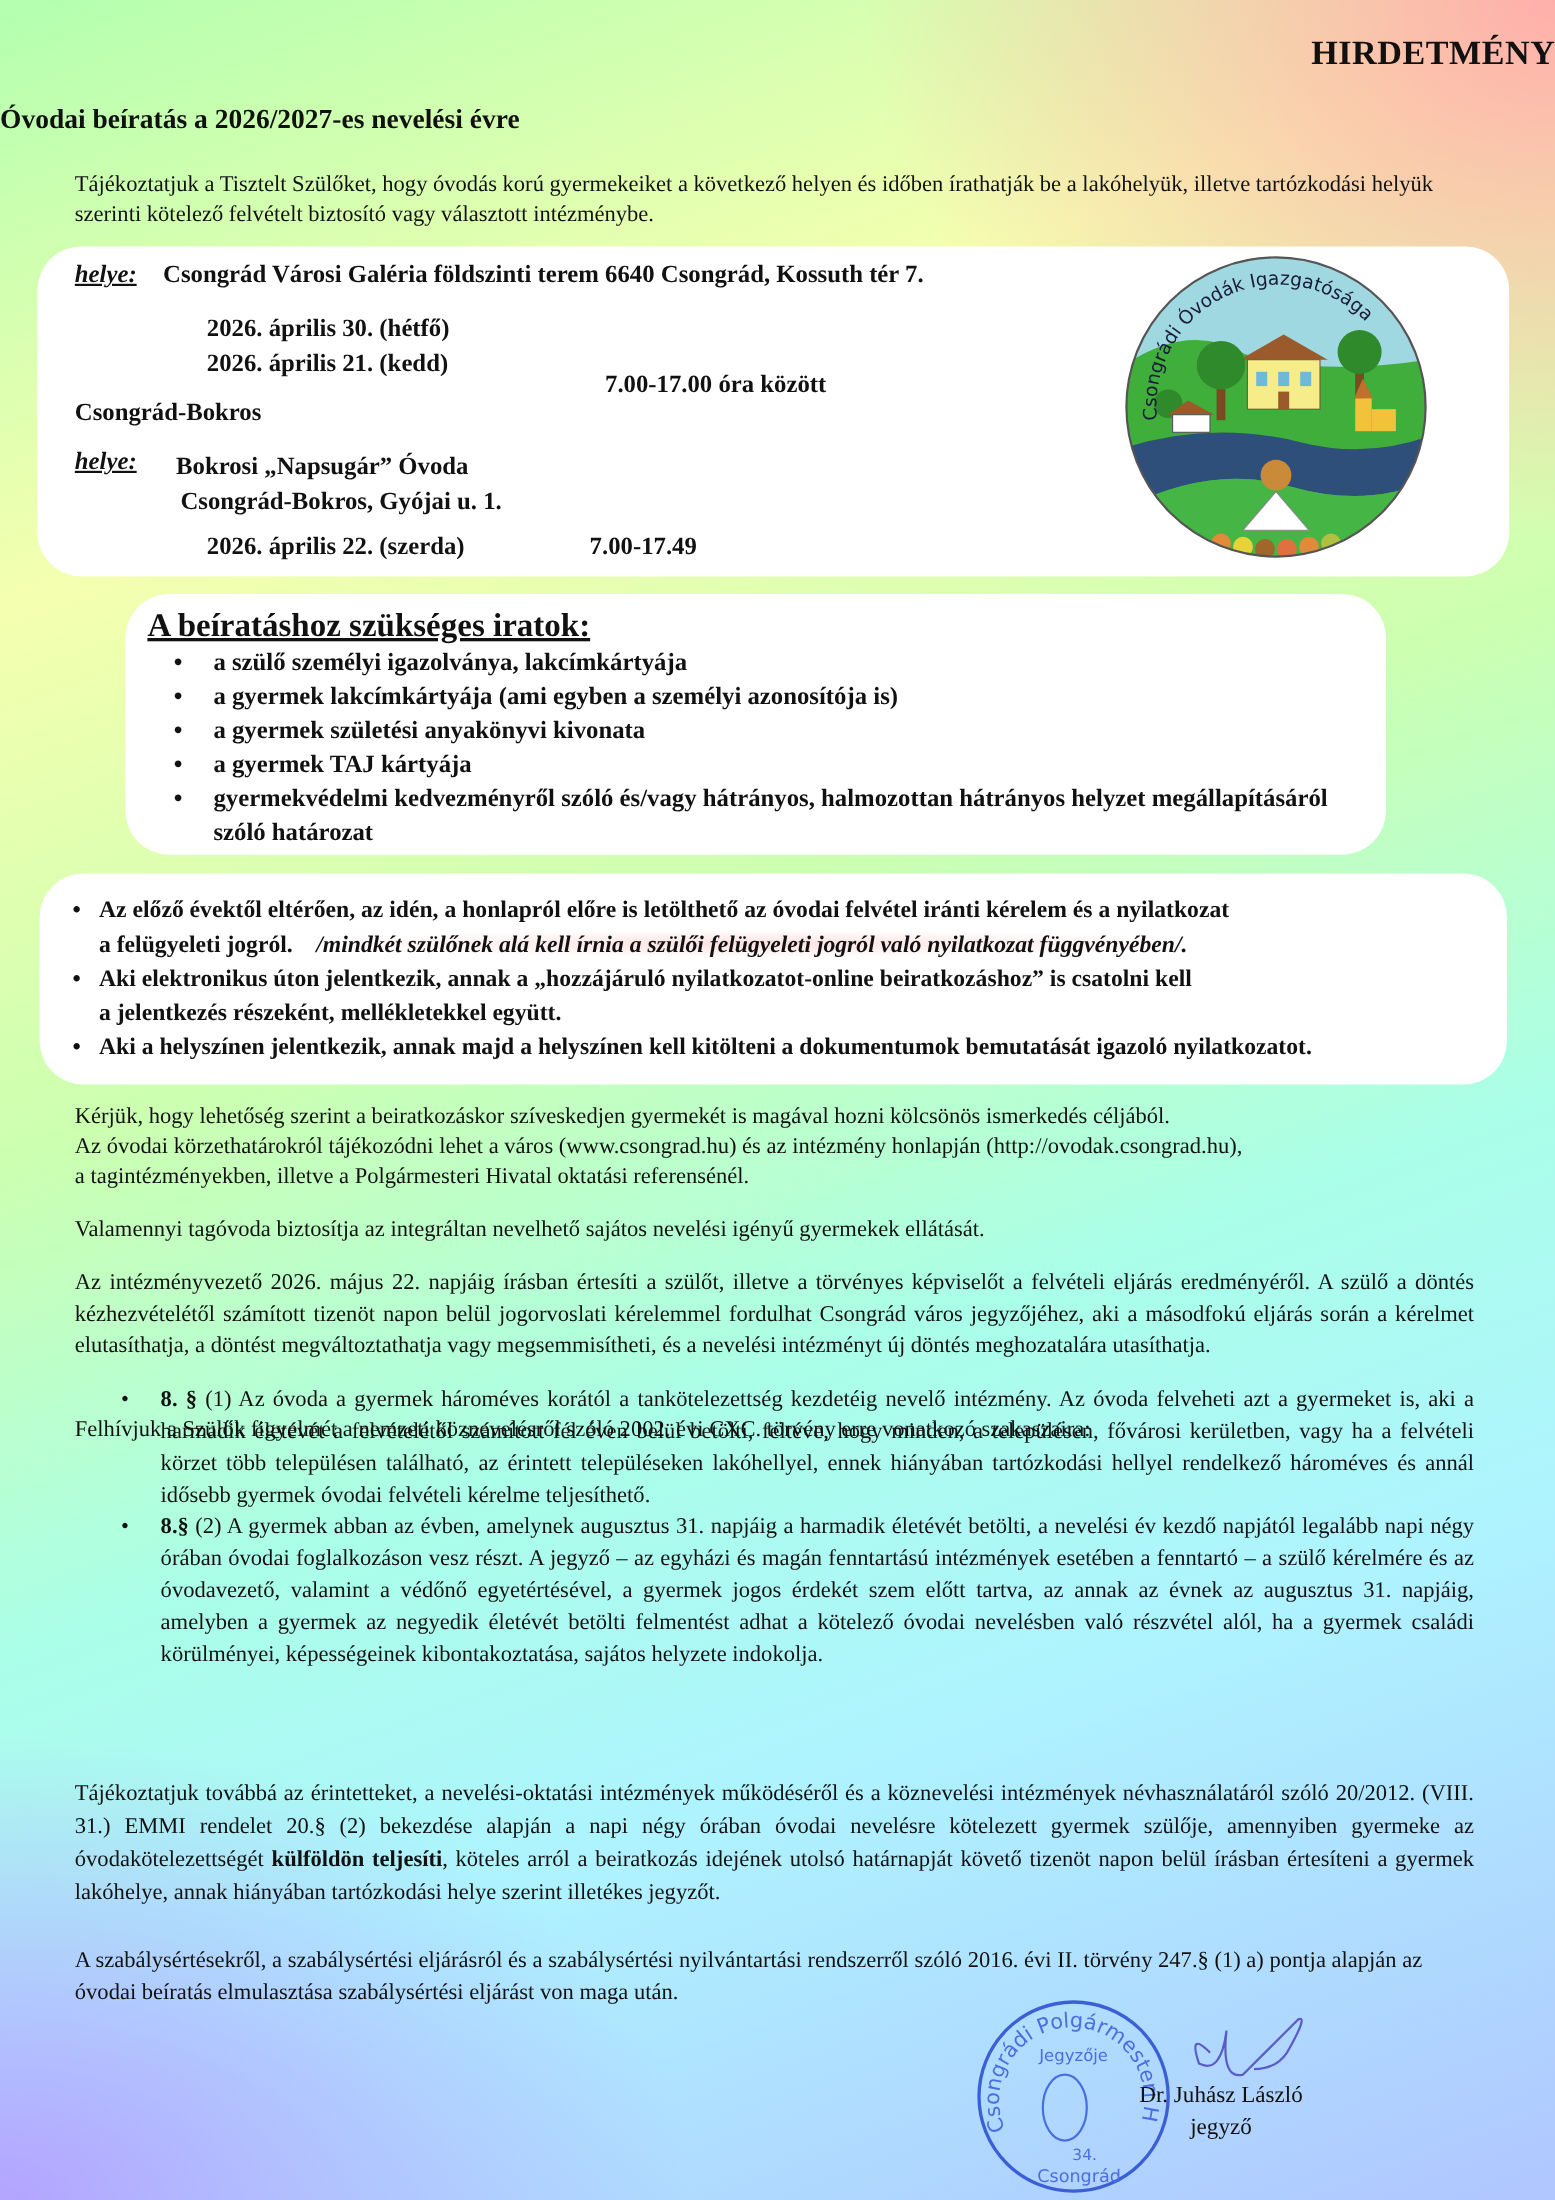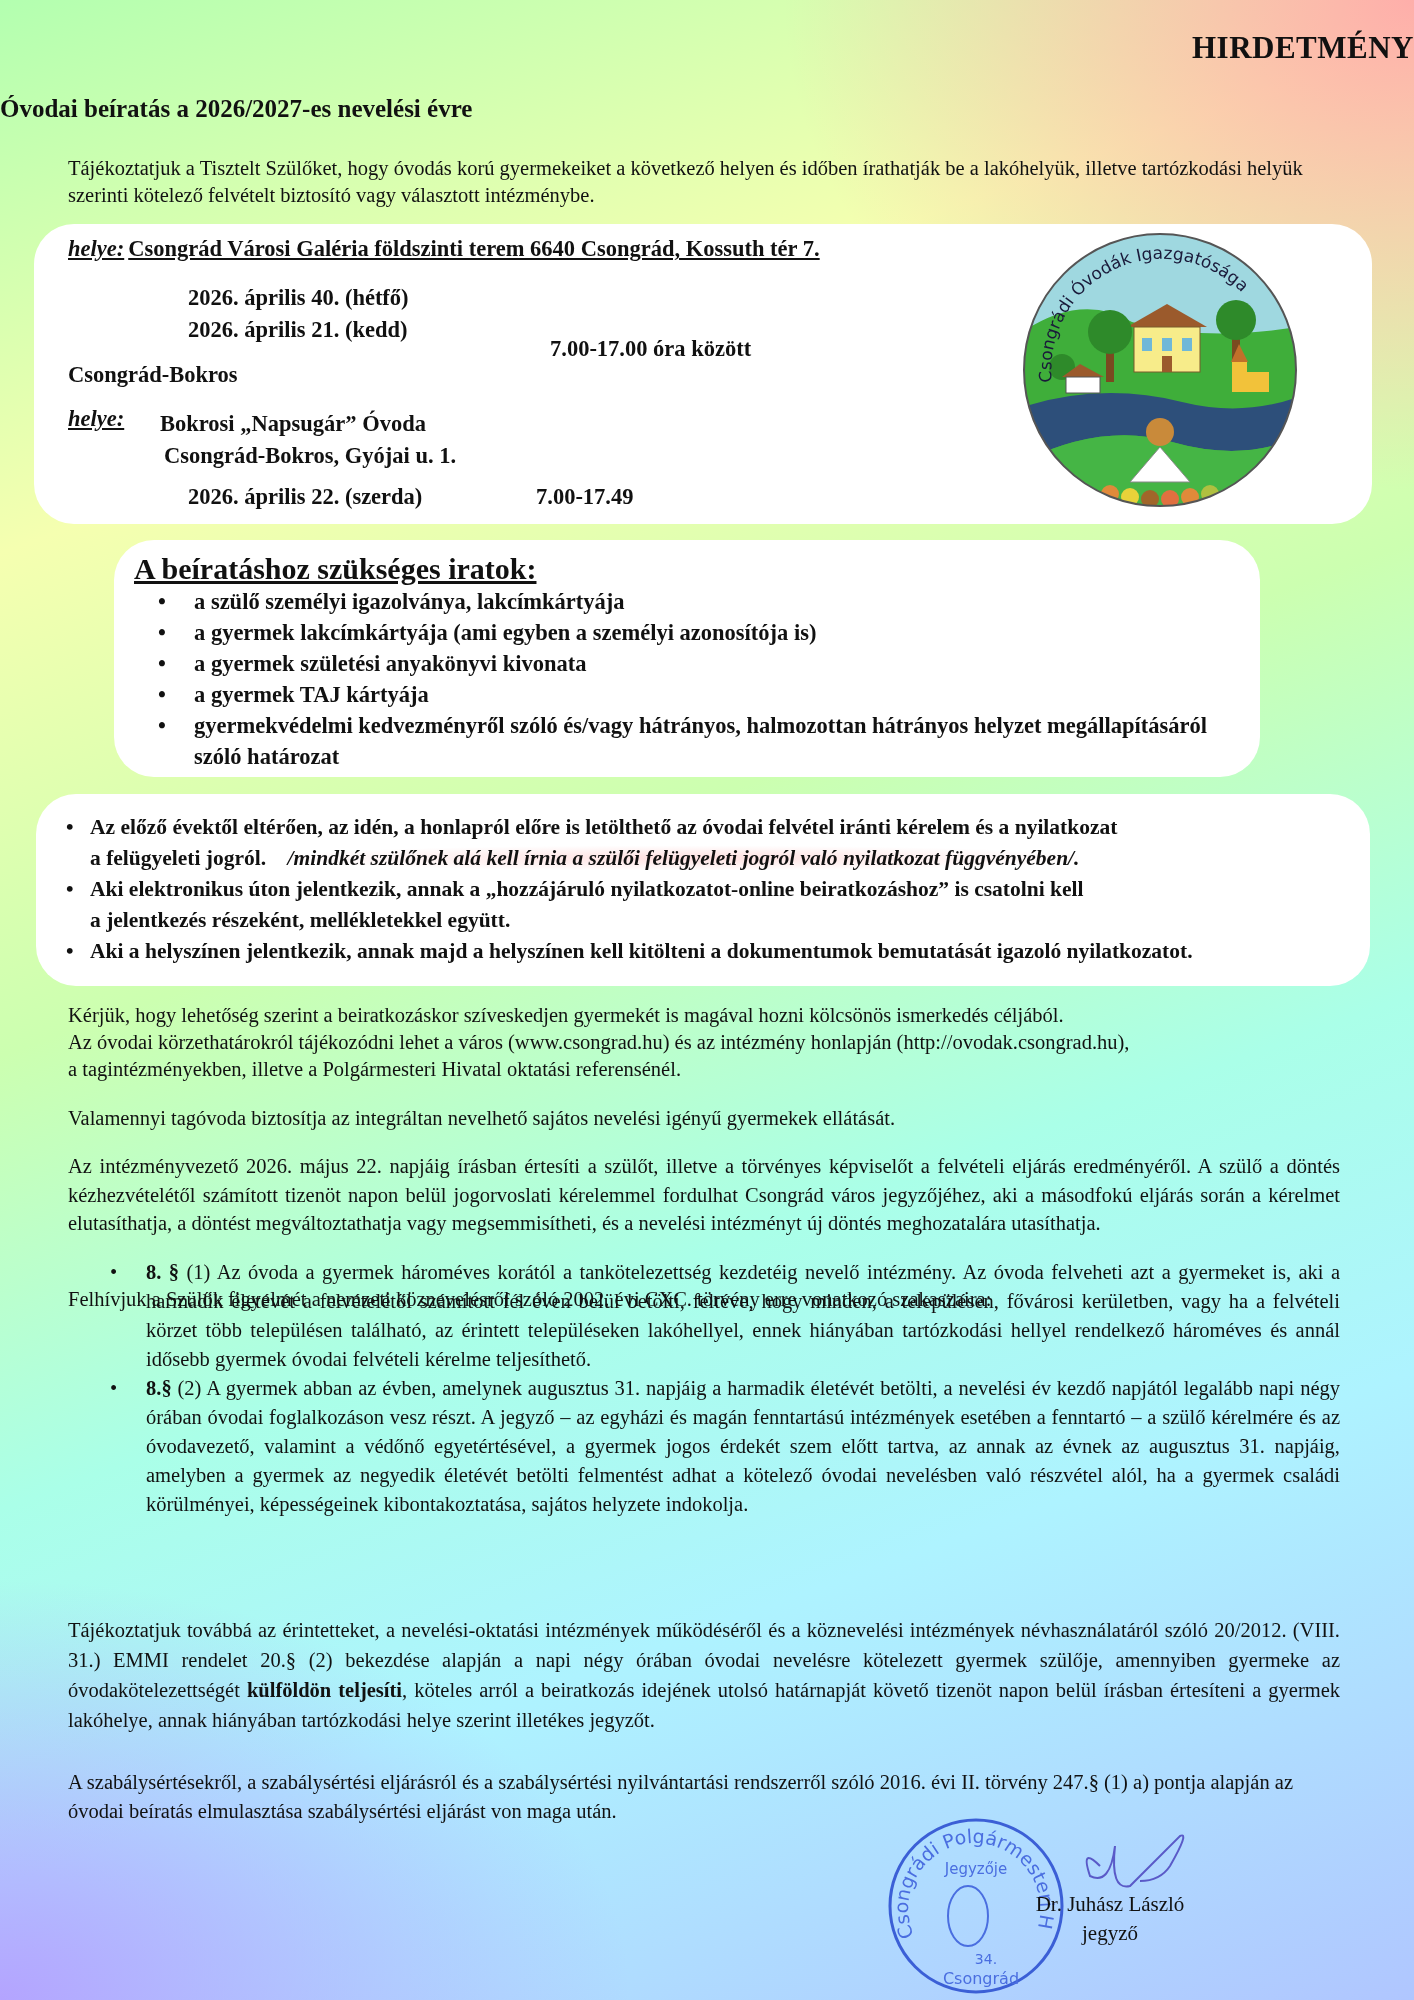--- a/index.html
+++ b/index.html
@@ -46,24 +46,24 @@
 </head>
 <body>
 
 <div class="abs title">HIRDETMÉNY</div>
 <div class="abs subtitle">Óvodai beíratás a 2026/2027-es nevelési évre</div>
 <div class="abs intro">Tájékoztatjuk a Tisztelt Szülőket, hogy óvodás korú gyermekeiket a következő helyen és időben írathatják be a lakóhelyük, illetve tartózkodási helyük szerinti kötelező felvételt biztosító vagy választott intézménybe.</div>
 
 <div class="box box1"></div>
 <div class="abs" style="left:68px;top:236px;">
   <span class="helye">helye:</span>
-  <span class="b" style="text-decoration:underline;">Csongrád Városi Galéria földszinti terem 6640 Csongrád, Kossuth tér 7.</span>
+  <span class="b" style="margin-left:20px;">Csongrád Városi Galéria földszinti terem 6640 Csongrád, Kossuth tér 7.</span>
 </div>
 <div class="abs b" style="left:188px;top:282px;line-height:32px;">
-  <div>2026. április 40. (hétfő)</div>
+  <div>2026. április 30. (hétfő)</div>
   <div>2026. április 21. (kedd)</div>
 </div>
 <div class="abs b" style="left:550px;top:296px;margin-top:40px;">7.00-17.00 óra között</div>
 <div class="abs b" style="left:68px;top:362px;">Csongrád-Bokros</div>
 <div class="abs" style="left:68px;top:406px;">
   <span class="helye">helye:</span>
 </div>
 <div class="abs b" style="left:160px;top:408px;line-height:32px;">
   <div>Bokrosi „Napsugár” Óvoda</div>
   <div style="padding-left:4px;">Csongrád-Bokros, Gyójai u. 1.</div>

